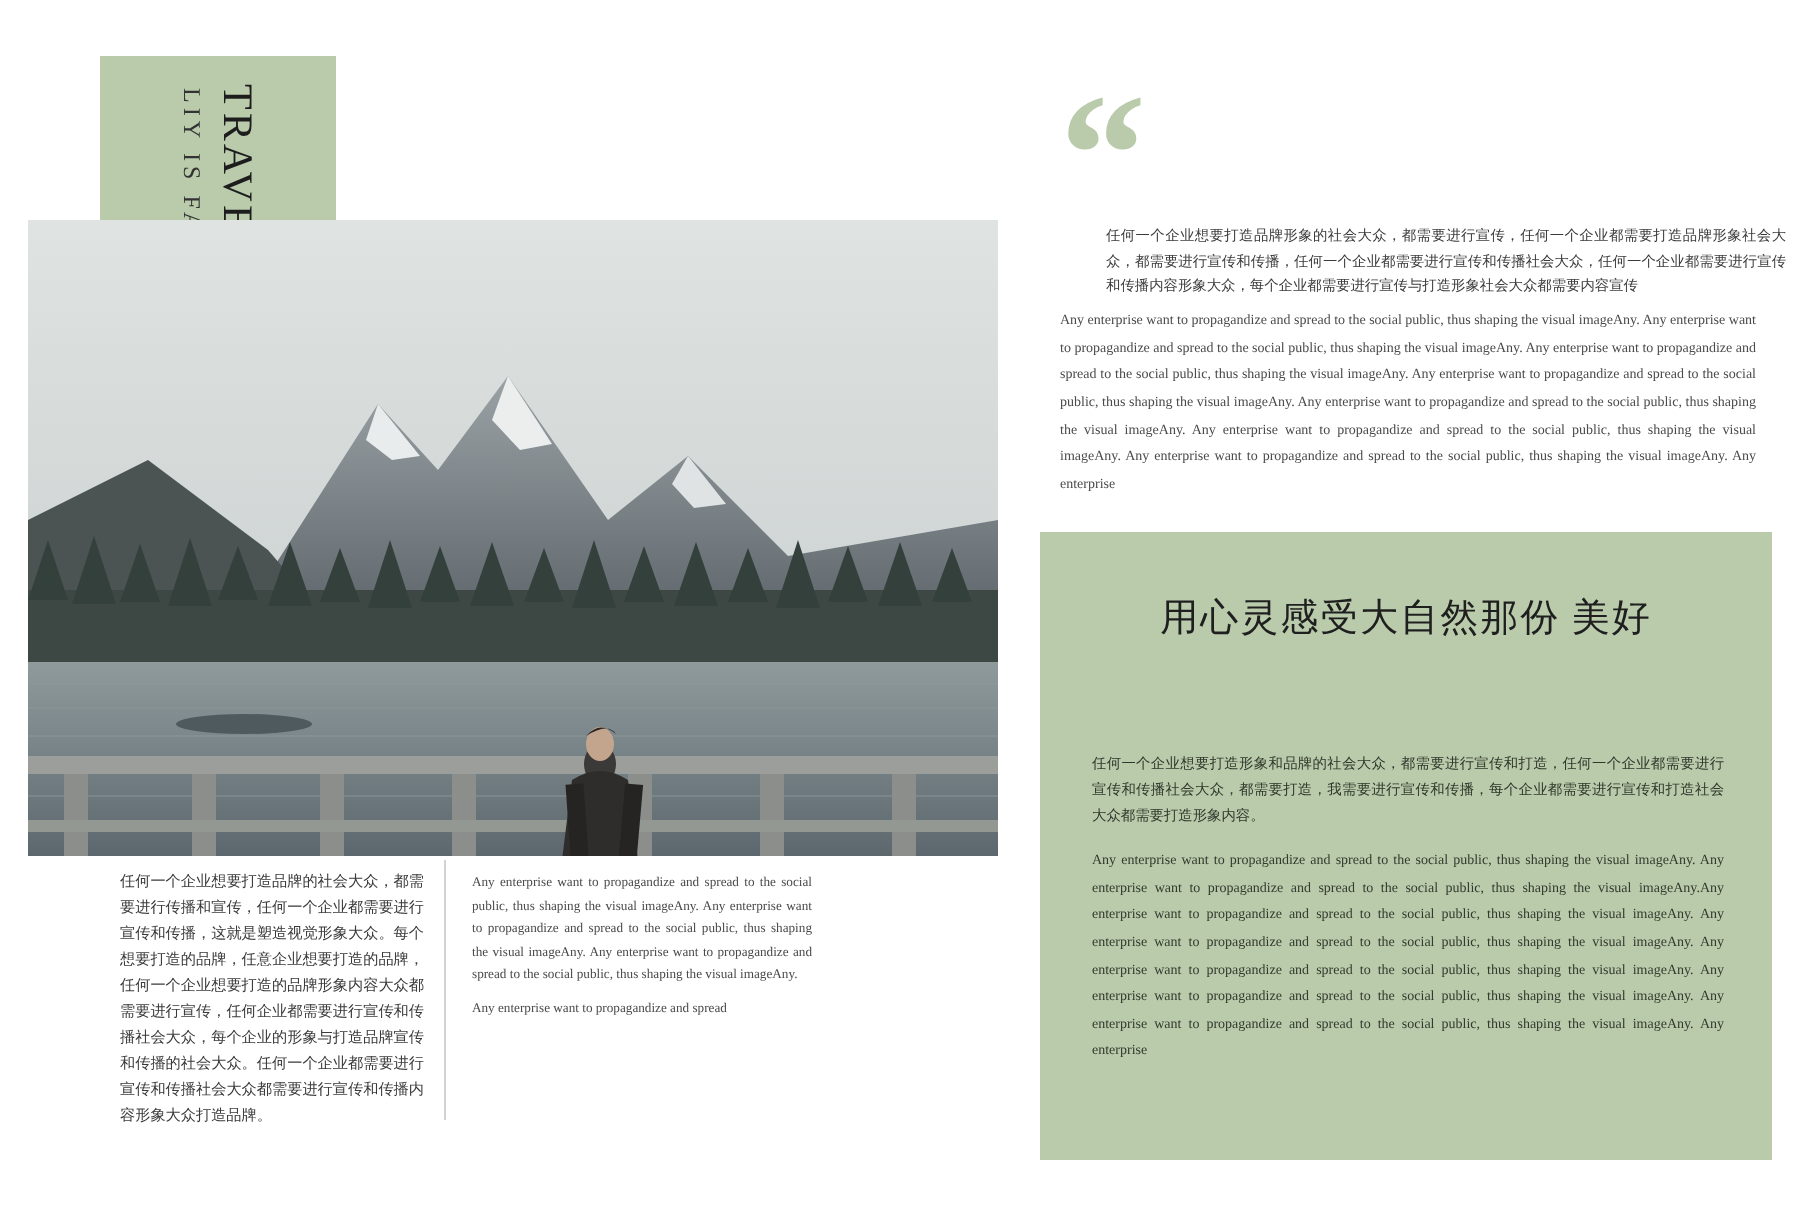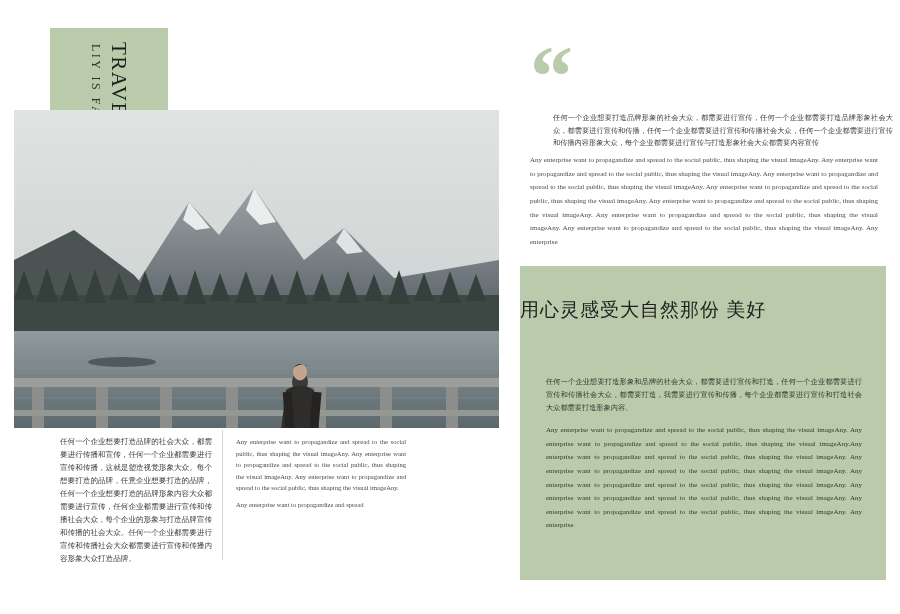--- a/index.html
+++ b/index.html
@@ -155,26 +155,26 @@
     top: 266px;
     width: 366px;
     height: 314px;
     background: #b9cbab;
   }
   .green-heading {
     position: absolute;
     left: 520px;
     top: 296px;
     width: 366px;
-    text-align: left;
+    text-align: center;
     font-size: 19px;
     line-height: 1.5;
     color: #1f1f1f;
     letter-spacing: 1px;
-    font-family: Liberation Sans, sans-serif;
+    font-family: Liberation Serif, serif;
   }
   .green-cn {
     position: absolute;
     left: 546px;
     top: 376px;
     width: 316px;
     font-size: 7.2px;
     line-height: 1.8;
     color: #30382b;
     text-align: justify;

